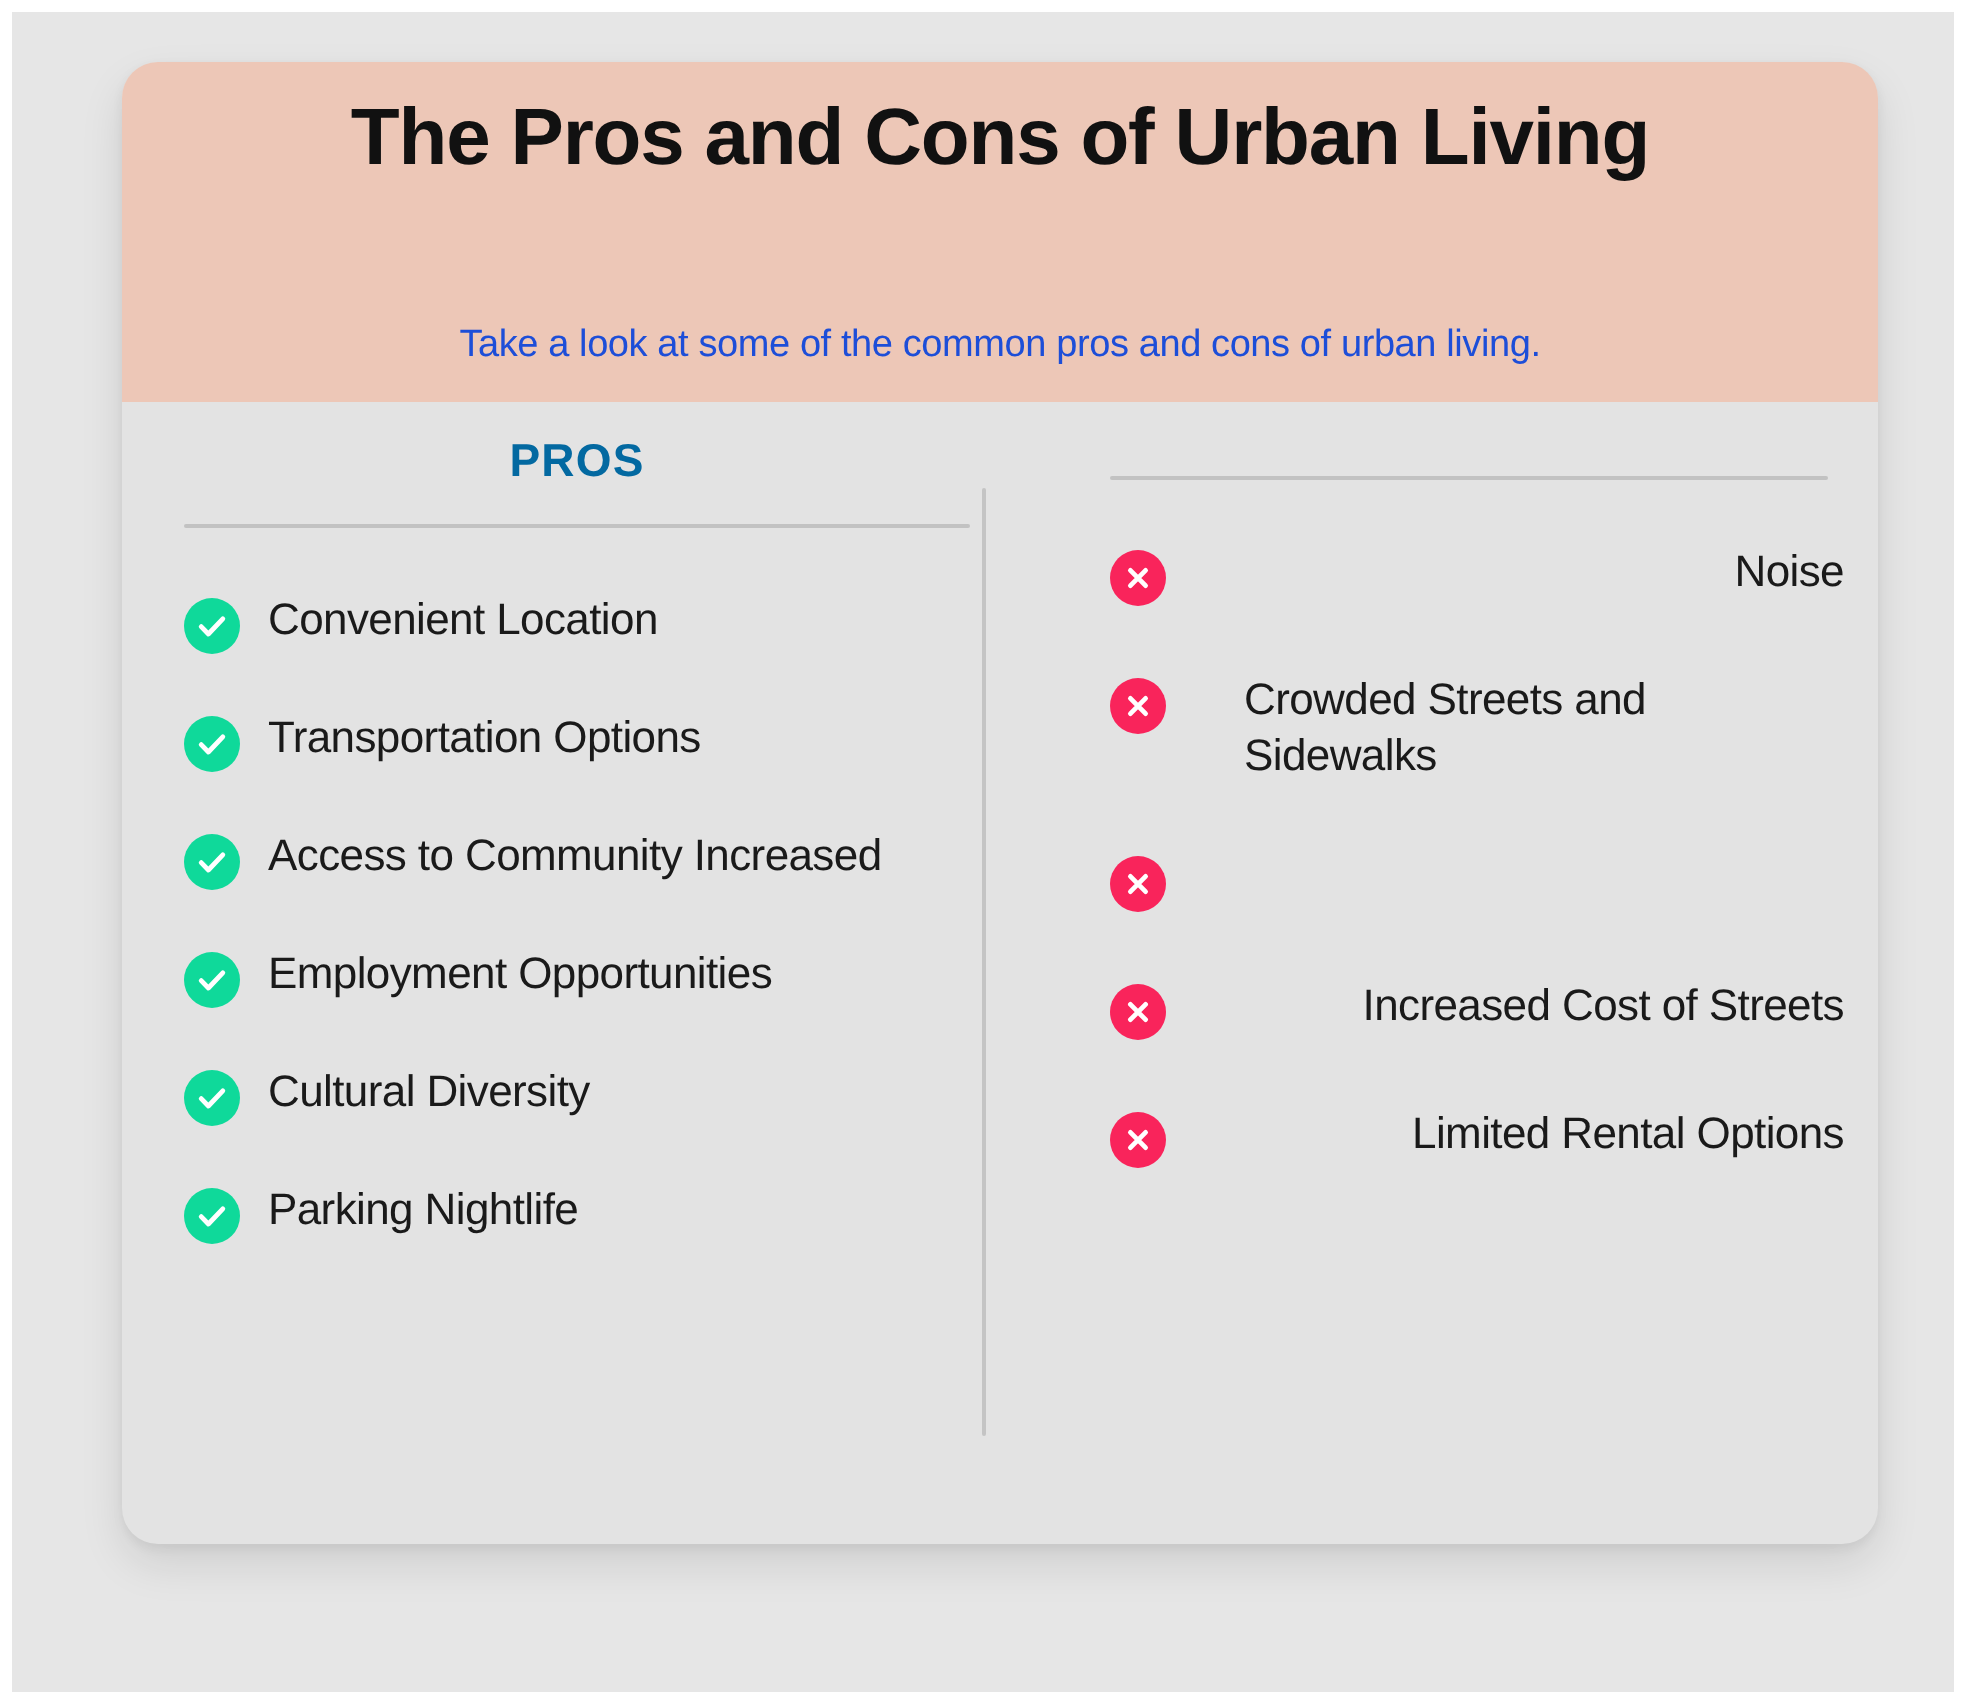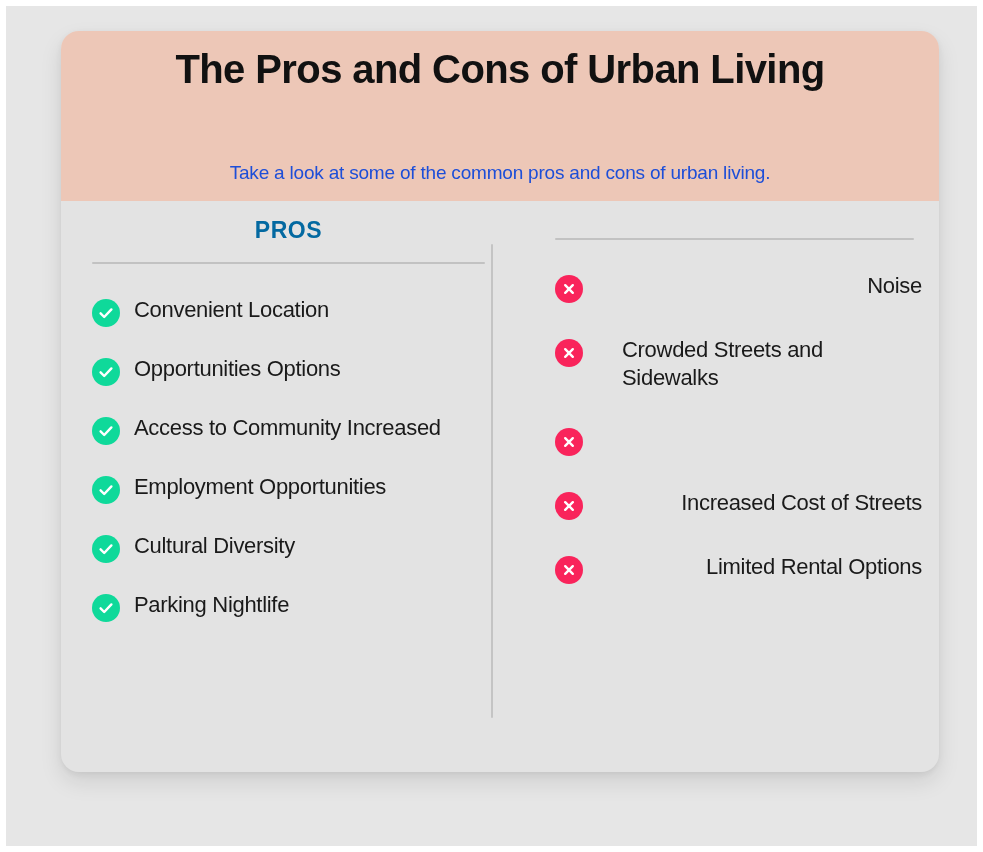--- a/index.html
+++ b/index.html
@@ -193,21 +193,21 @@
           </span>
           <span class="item-label">Convenient Location</span>
         </li>
 
         <li class="list-item">
           <span class="item-icon icon-check">
             <svg width="18" height="18" viewBox="0 0 18 18" aria-hidden="true">
               <path d="M3.6 9.3 L7.2 13 L14.4 5.4" fill="none" stroke="#ffffff" stroke-width="2.4" stroke-linecap="round" stroke-linejoin="round"></path>
             </svg>
           </span>
-          <span class="item-label">Opportunities Options</span>
+          <span class="item-label">Transportation Options</span>
         </li>
 
         <li class="list-item">
           <span class="item-icon icon-check">
             <svg width="18" height="18" viewBox="0 0 18 18" aria-hidden="true">
               <path d="M3.6 9.3 L7.2 13 L14.4 5.4" fill="none" stroke="#ffffff" stroke-width="2.4" stroke-linecap="round" stroke-linejoin="round"></path>
             </svg>
           </span>
           <span class="item-label">Access to Community Increased</span>
         </li>

